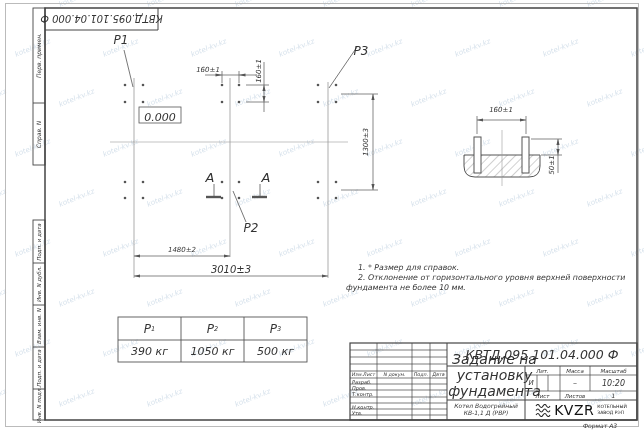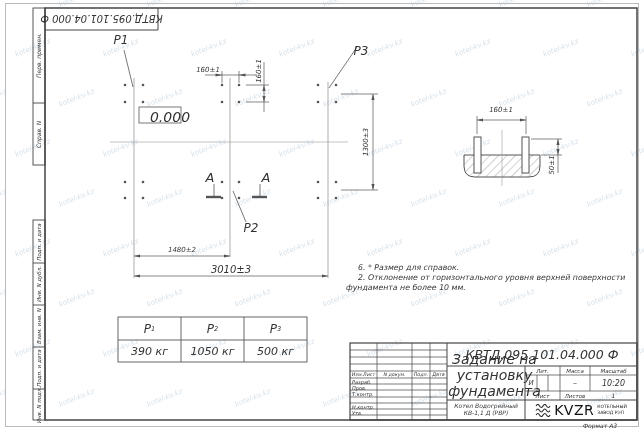--- a/index.html
+++ b/index.html
@@ -270,40 +270,40 @@
   <div class="t rot" style="left:33px;top:347px;width:12px;height:42px;font-size:5.5px">
       <span>Подп. и дата</span>
     </div>
   <div class="t rot" style="left:33px;top:389px;width:12px;height:31px;font-size:5.5px">
       <span>Инв. N подл.</span>
     </div>
 
   <div class="t c" style="left:106px;top:33px;width:30px;height:14px;font-size:12px">P1</div>
   <div class="t c" style="left:346px;top:44px;width:30px;height:14px;font-size:12px">P3</div>
   <div class="t c" style="left:236px;top:221px;width:30px;height:14px;font-size:12px">P2</div>
-  <div class="t c" style="left:149px;top:107px;width:42px;height:20px;font-size:14px">0.000</div>
+  <div class="t c" style="left:139px;top:107px;width:42px;height:20px;font-size:11px">0.000</div>
   <div class="t c" style="left:190px;top:65px;width:36px;height:9px;font-size:7px">160±1</div>
   <div class="t rot" style="left:247px;top:58px;width:24px;height:26px;font-size:7px">
       <span>160±1</span>
     </div>
   <div class="t rot" style="left:354px;top:118px;width:24px;height:48px;font-size:7px">
       <span>1300±3</span>
     </div>
   <div class="t c" style="left:158px;top:245px;width:48px;height:10px;font-size:7px">1480±2</div>
   <div class="t c" style="left:207px;top:264px;width:48px;height:10px;font-size:10px">3010±3</div>
   <div class="t c" style="left:202px;top:170px;width:16px;height:14px;font-size:13px">А</div>
   <div class="t c" style="left:258px;top:170px;width:16px;height:14px;font-size:13px">А</div>
 
   <div class="t c" style="left:478px;top:105px;width:46px;height:9px;font-size:7px">160±1</div>
   <div class="t rot" style="left:543px;top:152px;width:18px;height:26px;font-size:7px">
       <span>50±1</span>
     </div>
 
   <div class="t notes" style="left:346px;top:263px;width:282px;font-size:7.8px">
-    <p>6. * Размер для справок.</p>
+    <p>1. * Размер для справок.</p>
     <p>2. Отклонение от горизонтального уровня верхней поверхности фундамента не более 10 мм.</p>
   </div>
 
   <div class="t c" style="left:118px;top:317px;width:63px;height:23px;font-size:12px">
        <span>P</span>
       <sub>1</sub>
     </div>
   <div class="t c" style="left:181px;top:317px;width:63px;height:23px;font-size:12px">
        <span>P</span>
       <sub>2</sub>

